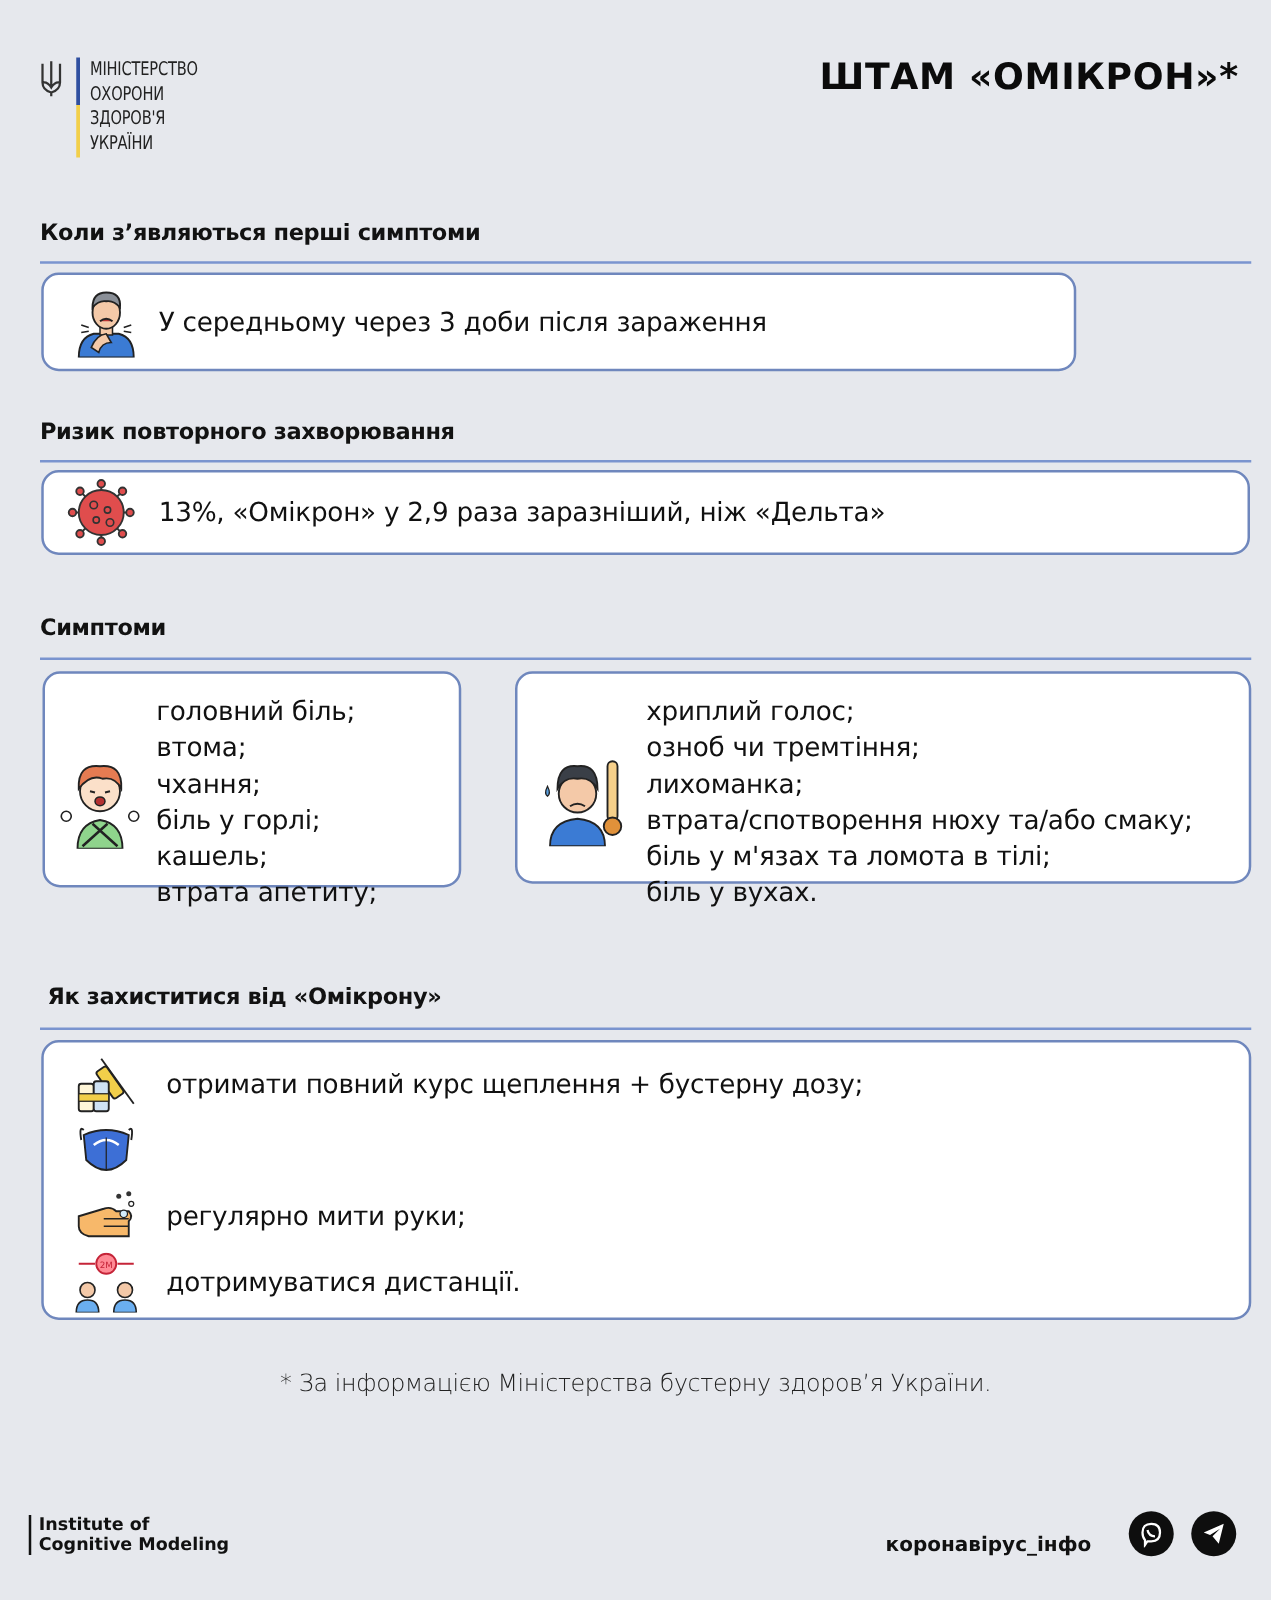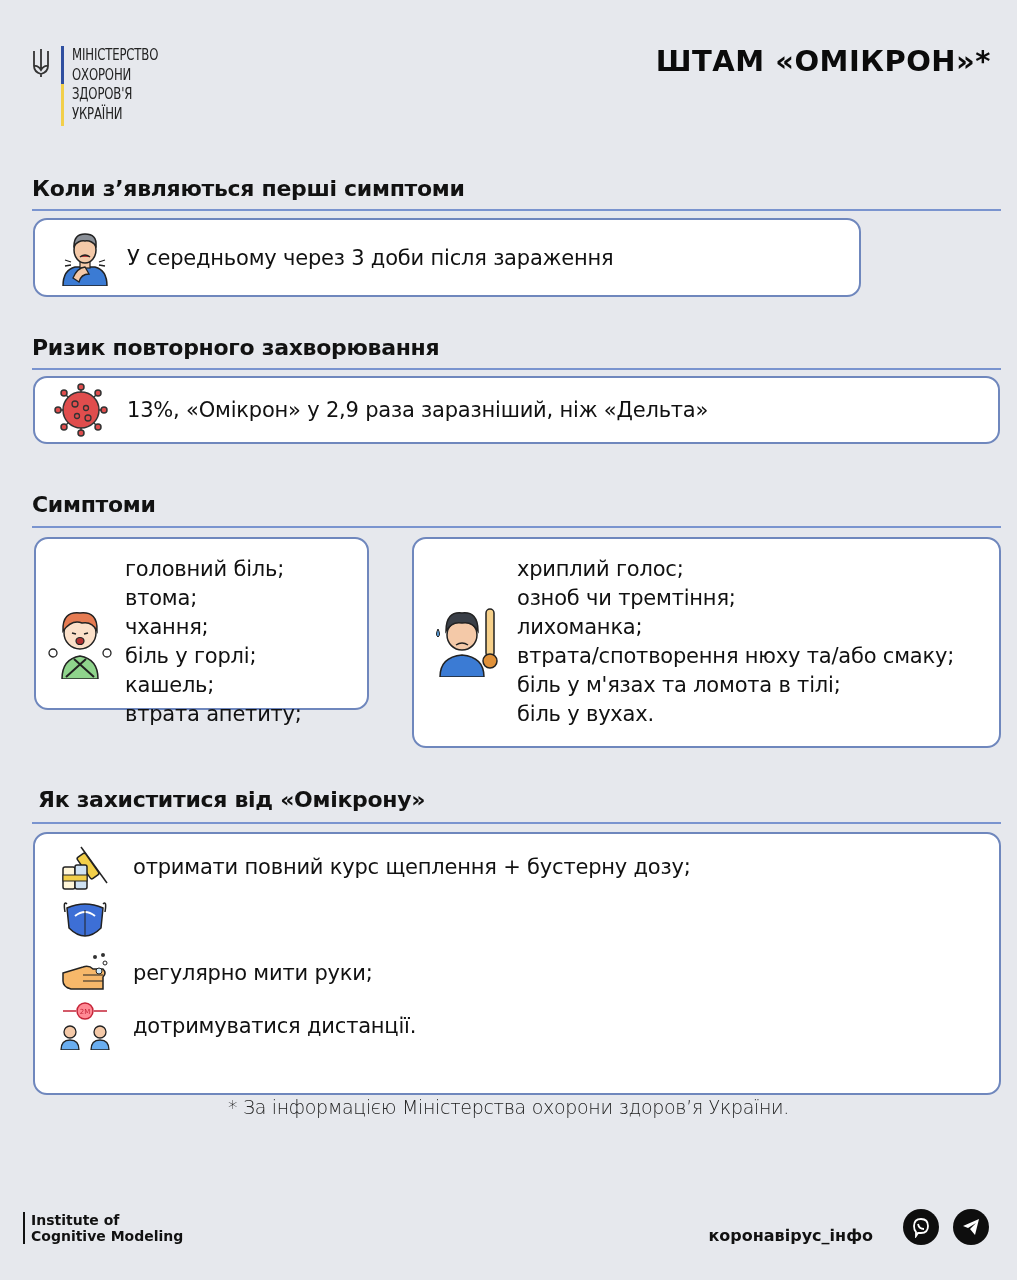--- a/index.html
+++ b/index.html
@@ -18,21 +18,21 @@
   .trident { width: 20px; height: 30px; margin-top: 2px; }
   .logo-bar { width: 3px; height: 80px; margin: 0 8px 0 10px;
     background: linear-gradient(#2f4fa0 0 48%, #f2cf4a 48% 100%); }
   .logo-text { font-family: "DejaVu Sans", sans-serif; font-size: 15px; line-height: 19.5px;
     color: #222; transform: scaleX(0.78); transform-origin: left top; letter-spacing: -0.2px; }
   .page-title { right: 26px; top: 44px; font-size: 29px; font-weight: 800;
     font-family: "DejaVu Sans", sans-serif; letter-spacing: 0.5px; color: #0b0b0b; }
 
   
   .sec-title { left: 32px; font-family: "DejaVu Sans", sans-serif; font-weight: 700;
-    font-size: 22px; color: #121212; letter-spacing: -0.3px; }
+    font-size: 18px; color: #121212; letter-spacing: -0.3px; }
   .sec-line { left: 32px; right: 16px; height: 1.5px; background: #7a94cf; }
 
   
   .card { background: #fff; border: 2px solid #6f87bd; border-radius: 14px; }
   .card-row { display: flex; align-items: center; }
   .card-text { font-family: "DejaVu Sans", sans-serif; font-size: 21px; color: #111; letter-spacing: -0.2px; }
   .list-text { font-family: "DejaVu Sans", sans-serif; font-size: 21px; line-height: 29px; color: #111; letter-spacing: -0.2px; }
   .icon { width: 56px; height: 56px; flex: none; }
 
   .prev-row { display: flex; align-items: center; height: 53px; }
@@ -128,21 +128,21 @@
   <div class="abs list-text" style="left:89px; top:16px;">
     <div>головний біль;</div>
     <div>втома;</div>
     <div>чхання;</div>
     <div>біль у горлі;</div>
     <div>кашель;</div>
     <div>втрата апетиту;</div>
   </div>
 </div>
 
-<div class="abs card" style="left:412px; top:537px; width:589px; height:211px;">
+<div class="abs card" style="left:412px; top:537px; width:589px; height:170px;">
   <svg class="abs" style="left:20px; top:66px; width:66px; height:72px;" viewBox="0 0 66 72">
     <path d="M6 72 Q6 52 28 50 Q50 52 50 72 Z" fill="#3b7bd4" stroke="#222" stroke-width="1.5"></path>
     <circle cx="28" cy="30" r="15" fill="#f4c9a8" stroke="#222" stroke-width="1.5"></circle>
     <path d="M12 26 Q12 6 28 8 Q44 6 44 26 Q38 16 28 18 Q18 16 12 26 Z" fill="#3a3f47" stroke="#222" stroke-width="1.5"></path>
     <path d="M22 40 Q28 36 34 40" stroke="#222" stroke-width="1.5" fill="none"></path>
     <rect x="52" y="4" width="8" height="48" rx="4" fill="#f6d08a" stroke="#222" stroke-width="1.5"></rect>
     <circle cx="56" cy="56" r="7" fill="#e0913a" stroke="#222" stroke-width="1.5"></circle>
     <path d="M4 24 Q1 30 4 32 Q7 30 4 24 Z" fill="#5aa0e0" stroke="#222" stroke-width="1"></path>
   </svg>
   <div class="abs list-text" style="left:103px; top:16px;">
@@ -150,21 +150,21 @@
     <div>озноб чи тремтіння;</div>
     <div>лихоманка;</div>
     <div>втрата/спотворення нюху та/або смаку;</div>
     <div>біль у м'язах та ломота в тілі;</div>
     <div>біль у вухах.</div>
   </div>
 </div>
 
 <div class="abs sec-title" style="top:787px; left:38px;">Як захиститися від «Омікрону»</div>
 <div class="abs sec-line" style="top:822px"></div>
-<div class="abs card" style="left:33px; top:832px; width:968px; height:263px; padding:6px 0 0 24px;">
+<div class="abs card" style="left:33px; top:832px; width:968px; height:224px; padding:6px 0 0 24px;">
   <div class="prev-row">
     <svg class="prev-icon" viewBox="0 0 52 48">
       <path d="M22 4 L48 40" stroke="#222" stroke-width="1.5"></path>
       <rect x="24" y="10" width="10" height="26" rx="2" transform="rotate(-35 29 23)" fill="#f2cf4a" stroke="#222" stroke-width="1.5"></rect>
       <rect x="4" y="24" width="12" height="22" rx="2" fill="#fff6d8" stroke="#222" stroke-width="1.5"></rect>
       <rect x="16" y="22" width="12" height="24" rx="2" fill="#cfe2f3" stroke="#222" stroke-width="1.5"></rect>
       <rect x="4" y="32" width="24" height="6" fill="#f2cf4a" stroke="#222" stroke-width="1"></rect>
     </svg>
     <div class="card-text">отримати повний курс щеплення + бустерну дозу;</div>
   </div>
@@ -194,21 +194,21 @@
       <path d="M4 9 L17 9 M35 9 L48 9" stroke="#c52438" stroke-width="1.5"></path>
       <circle cx="11" cy="30" r="6" fill="#f4c9a8" stroke="#222" stroke-width="1.3"></circle>
       <path d="M2 48 Q2 38 11 38 Q20 38 20 48 Z" fill="#6aaef0" stroke="#222" stroke-width="1.3"></path>
       <circle cx="41" cy="30" r="6" fill="#f4c9a8" stroke="#222" stroke-width="1.3"></circle>
       <path d="M32 48 Q32 38 41 38 Q50 38 50 48 Z" fill="#6aaef0" stroke="#222" stroke-width="1.3"></path>
     </svg>
     <div class="card-text">дотримуватися дистанції.</div>
   </div>
 </div>
 
-<div class="abs footnote">* За інформацією Міністерства охорони здоров’я України.</div>
+<div class="abs footnote">* За інформацією Міністерства бустерну здоров’я України.</div>
 
 <div class="abs ico-inst">
   <div class="inst-bar"></div>
   <div class="inst-text">
     <div>Institute of</div>
     <div>Cognitive Modeling</div>
   </div>
 </div>
 
 <div class="abs socials">

